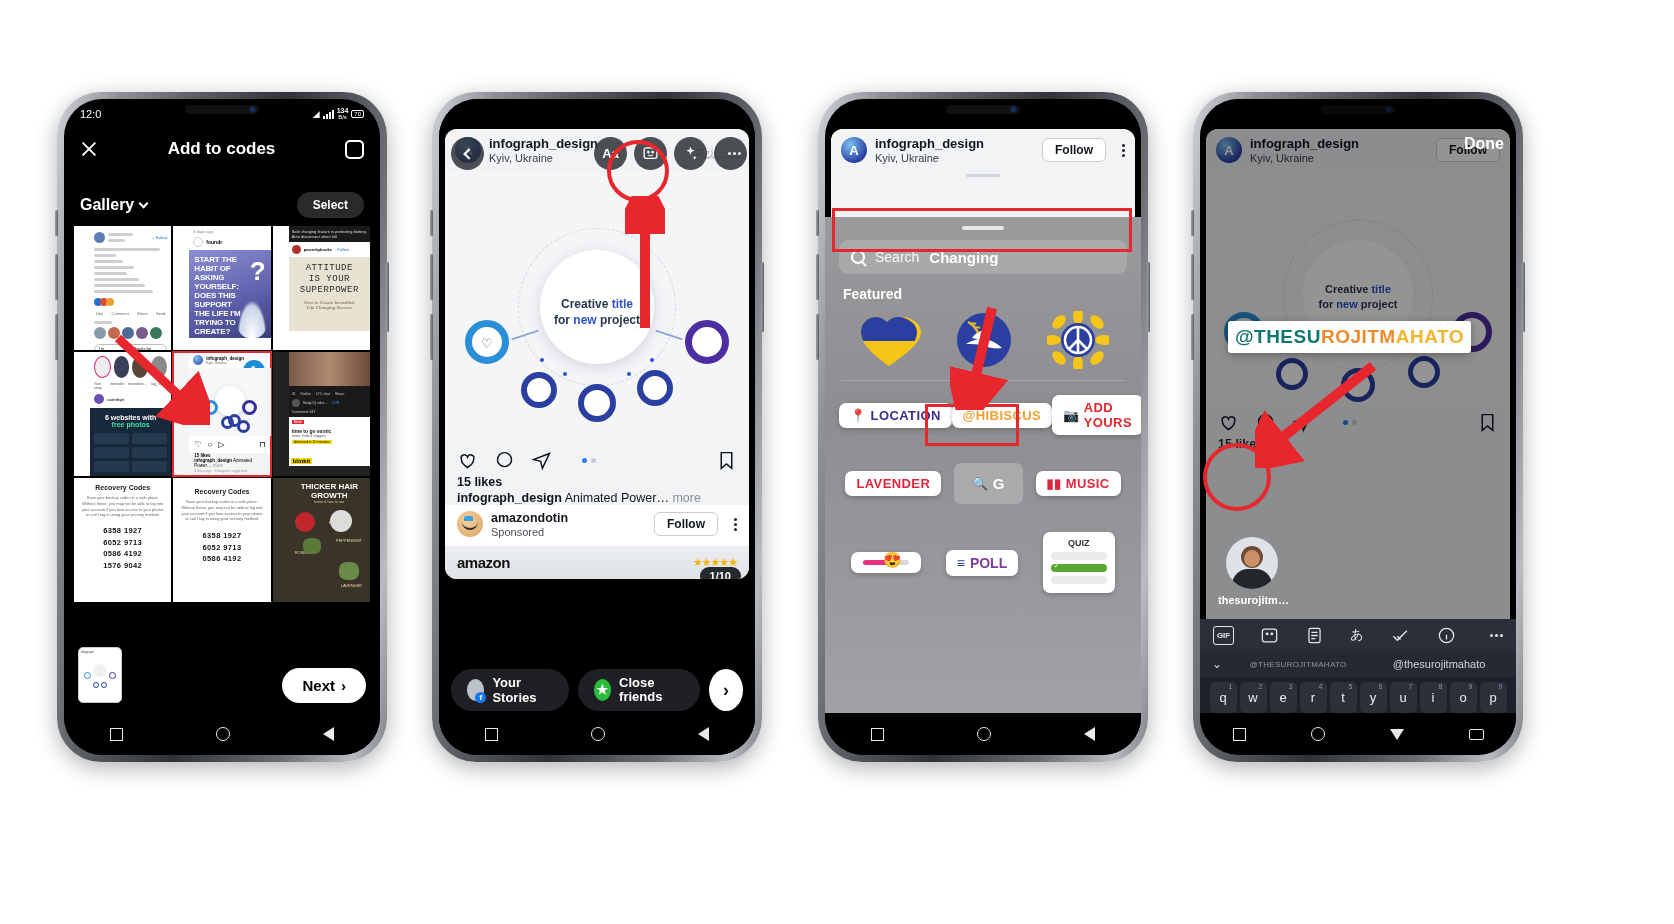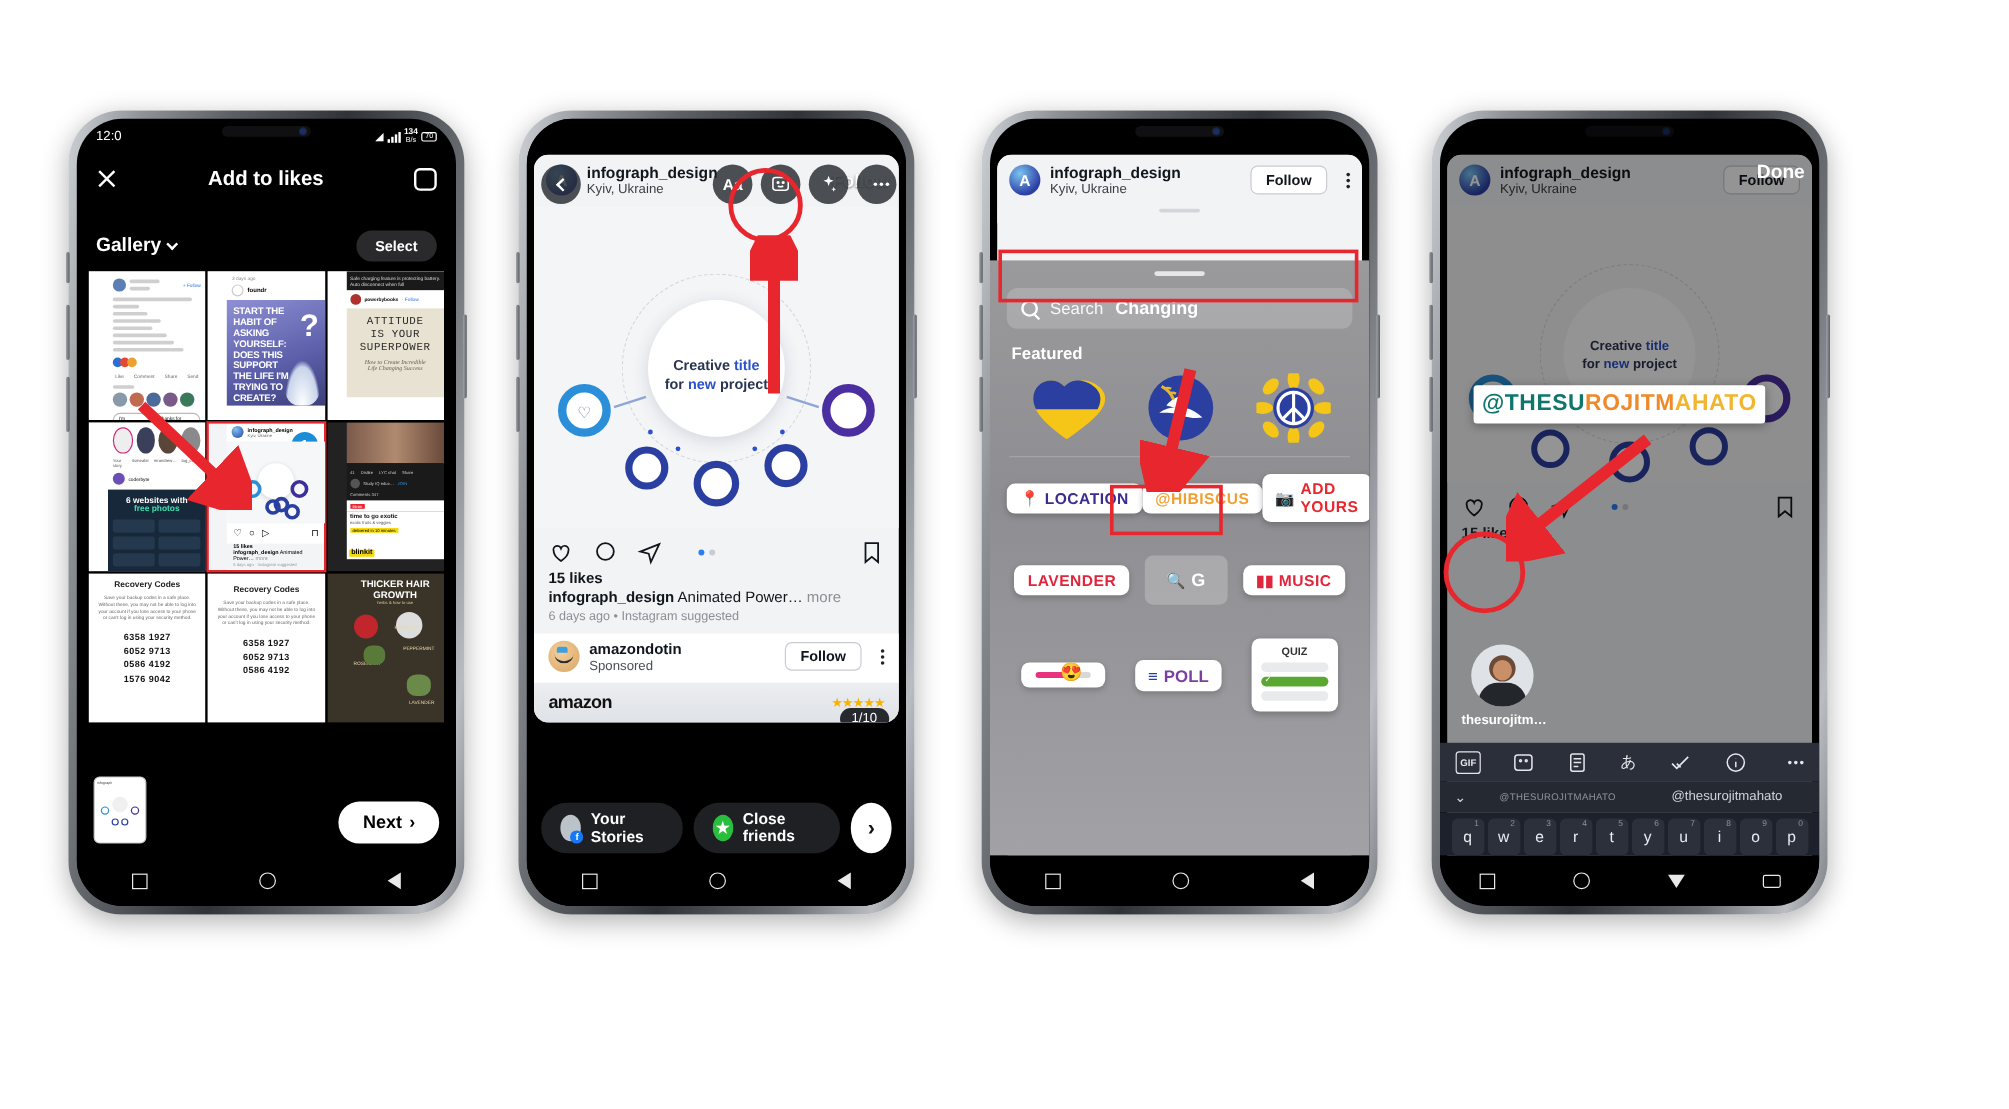--- a/index.html
+++ b/index.html
@@ -124,21 +124,21 @@
   .adrow { display:flex; align-items:center; gap:8px; padding:6px 12px 8px; background:#fff;}
   .adav{width:26px;height:26px;border-radius:50%;background:radial-gradient(circle at 40% 35%,#f5cf9d,#d8a463);position:relative;}
   .adav:before{content:'';position:absolute;left:7px;top:5px;width:9px;height:5px;background:#3b9fe0;border-radius:2px 2px 0 0;}
   .adav:after{content:'';position:absolute;left:5px;bottom:7px;width:16px;height:7px;border-bottom:2px solid #2b2b2b;border-radius:0 0 9px 9px;}
   .adnm{font-size:12.5px;font-weight:600;color:#10161c;line-height:1.2;}
   .adsub{font-size:11px;color:#4a4f56;}
   .adbanner{ background:linear-gradient(180deg,#eceef1,#dfe2e6); padding:8px 12px; display:flex; align-items:center; position:relative;}
   .amzn{font-size:15px;font-weight:700;color:#111;letter-spacing:-.5px;}
   .stars{margin-left:auto;font-size:11px;color:#f5b301;letter-spacing:-1px;}
   .counter{position:absolute;right:8px;bottom:-6px;background:#26292e;color:#fff;font-size:11px;
-           font-weight:400;border-radius:11px;padding:3px 10px;}
+           font-weight:700;border-radius:11px;padding:3px 10px;}
 
   
   .toolrow{ position:absolute; right:8px; top:38px; display:flex; gap:7px; z-index:6;}
   .tool{ width:33px;height:33px;border-radius:50%; background:rgba(38,41,46,.82);
          display:flex;align-items:center;justify-content:center;color:#fff;font-size:13px;font-weight:700;}
   .backbtn{ position:absolute; left:12px; top:38px; width:33px;height:33px;border-radius:50%;
             background:rgba(38,41,46,.82); display:flex;align-items:center;justify-content:center; z-index:6;}
   .backbtn .a{width:8px;height:8px;border-left:2.3px solid #fff;border-bottom:2.3px solid #fff;transform:rotate(45deg);margin-left:3px;}
   .hl-circle{ position:absolute; border:4px solid #e8262d; border-radius:50%; z-index:8;}
 
@@ -243,21 +243,21 @@
         <span class="netspd">
           <b>134</b>
           <span>B/s</span>
         </span>
         <span class="batt">70</span>
       </div>
     </div>
 
     <div class="p1head">
       <div class="xicon"></div>
-      <div class="p1title">Add to likes</div>
+      <div class="p1title">Add to codes</div>
       <div class="hexicon"></div>
     </div>
 
     <div class="galrow">
       <div class="gal">
         <span>Gallery</span>
         <span class="chev"></span>
       </div>
       <div class="selbtn">Select</div>
     </div>
@@ -559,21 +559,20 @@
           <svg class="ic bm" viewBox="0 0 24 24" fill="none" stroke="#10161c" stroke-width="1.7">
                 <path d="M6 3h12v18l-6-5-6 5z"></path>
               </svg>
         </div>
         <div class="iglikes">15 likes</div>
         <div class="igcap">
           <b>infograph_design</b>
           <span>Animated Power…</span>
           <span class="more">more</span>
         </div>
-        <div class="igtime">6 days ago • Instagram suggested</div>
         <div class="adrow">
           <div class="adav"></div>
           <div>
             <div class="adnm">amazondotin</div>
             <div class="adsub">Sponsored</div>
           </div>
           <div class="followbtn">Follow</div>
           <div class="dots3">
                 <i></i>
                 <i></i>

